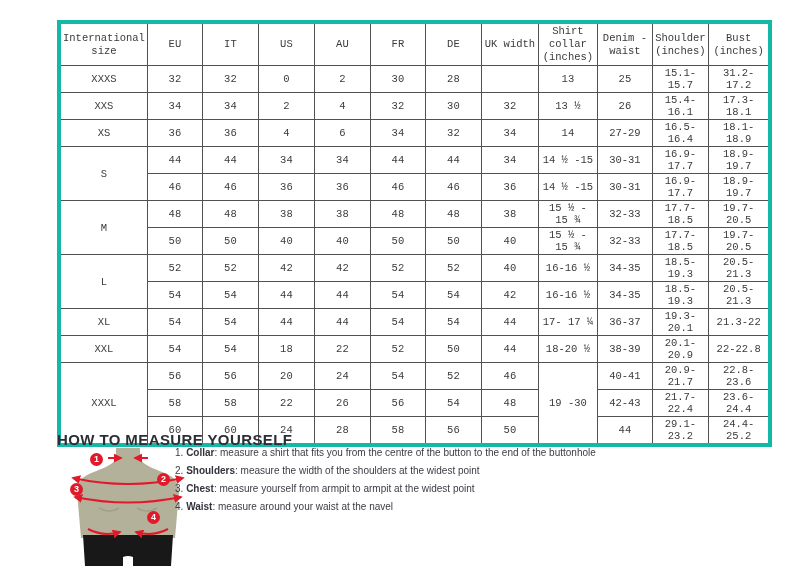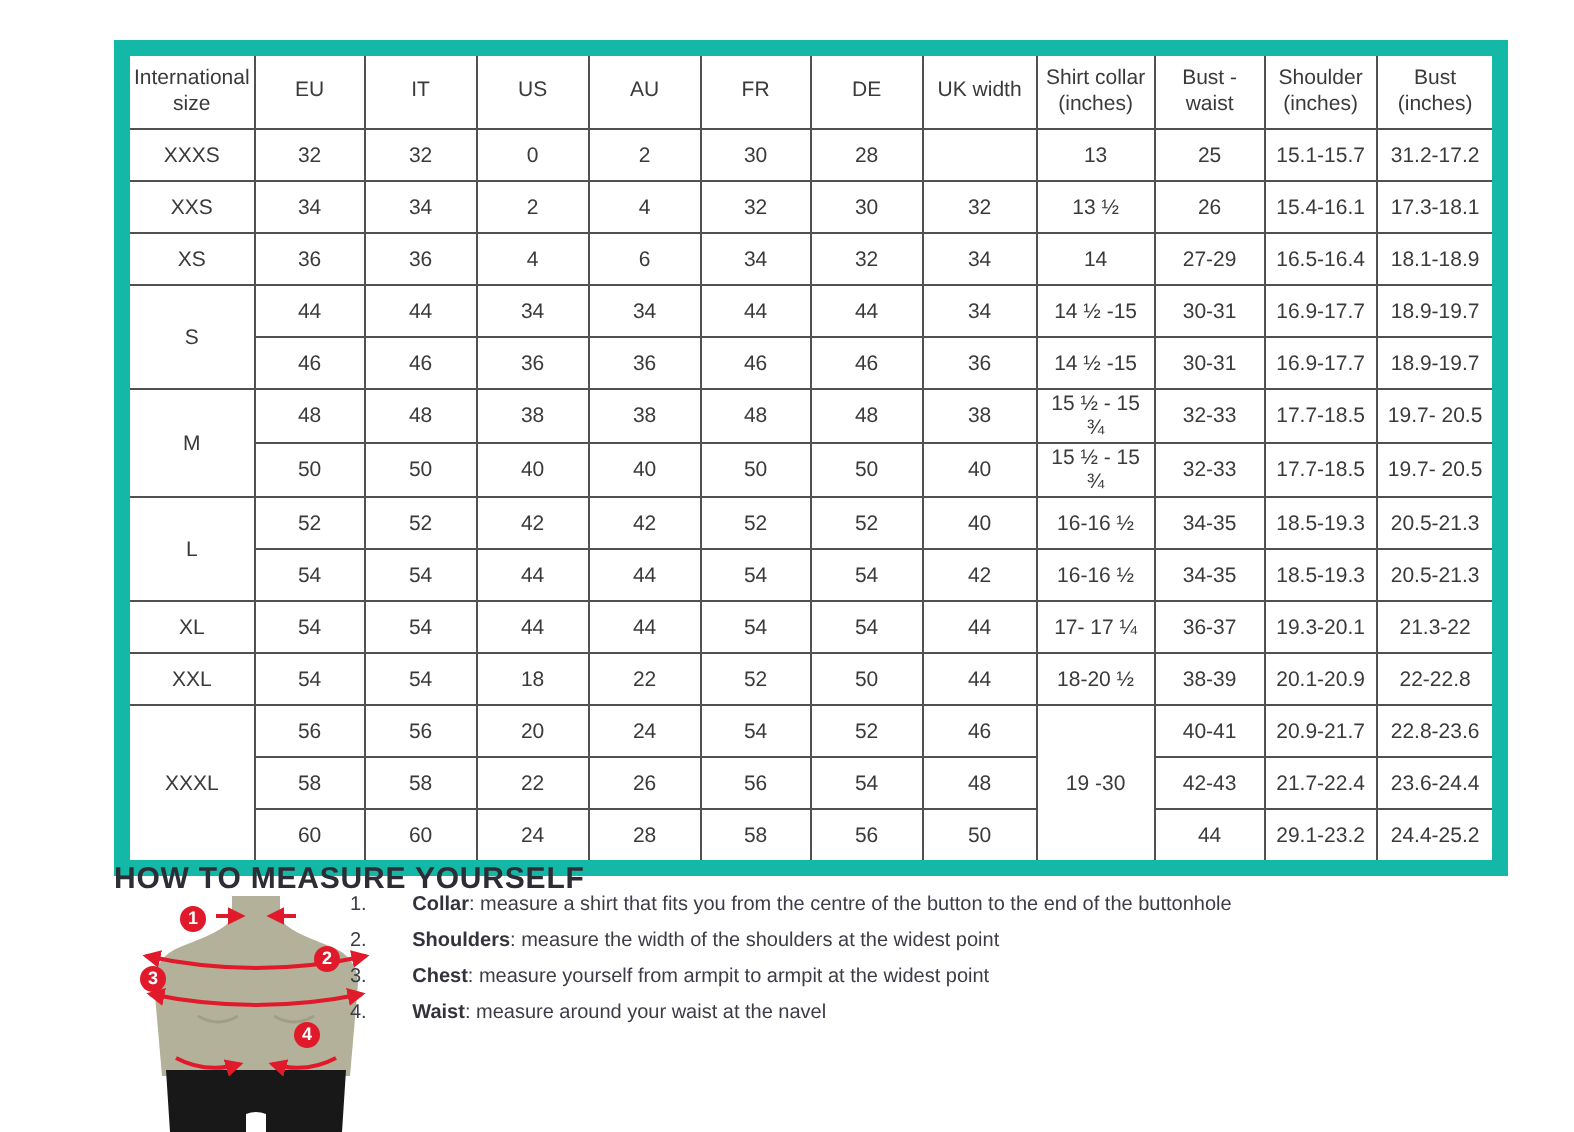--- a/index.html
+++ b/index.html
@@ -2,21 +2,21 @@
 <html><head>
 <meta charset="utf-8">
 <style>
   html,body{margin:0;padding:0;}
   body{
     width:787px;height:566px;background:#ffffff;position:relative;overflow:hidden;
     font-family:"Liberation Sans","DejaVu Sans",sans-serif;color:#3a3a3a;
   }
   
   .table-wrap{position:absolute;left:57px;top:20px;}
-  table.size-chart{border-collapse:collapse;border:8px solid #14b8a6;table-layout:fixed;}
+  table.size-chart{border-collapse:collapse;border:4px solid #14b8a6;table-layout:fixed;font-family:Liberation Mono, monospace;}
   table.size-chart th,table.size-chart td{
     border:1px solid #515151;text-align:center;vertical-align:middle;
     font-size:10.5px;font-weight:400;color:#3a3a3a;padding:1px 2px;
     overflow:hidden;
   }
   table.size-chart th{height:34px;line-height:1.25;}
   table.size-chart td{height:23px;}
   
   .measure-heading{
     position:absolute;left:57px;top:431px;font-size:15px;font-weight:700;
@@ -30,21 +30,21 @@
   }
   .badge-1{left:24px;top:7px;}
   .badge-2{left:91px;top:27px;}
   .badge-3{left:4px;top:37px;}
   .badge-4{left:81px;top:65px;}
   .instructions{
     position:absolute;left:175px;top:444px;font-size:10px;color:#3c3c46;
     line-height:18px;list-style:none;margin:0;padding:0;
   }
   .instructions li{white-space:nowrap;}
-  .instructions b{font-weight:700;color:#33333d;margin-left:20px;}
+  .instructions b{font-weight:700;color:#33333d;}
 </style>
 </head>
 <body>
 
 <div class="table-wrap">
   <table class="size-chart">
     <colgroup>
       <col style="width:60px">
         <col style="width:55px">
         <col style="width:56px">
@@ -62,21 +62,21 @@
       <tr>
           <th>International size</th>
           <th>EU</th>
           <th>IT</th>
           <th>US</th>
           <th>AU</th>
           <th>FR</th>
           <th>DE</th>
           <th>UK width</th>
           <th>Shirt collar (inches)</th>
-          <th>Bust - waist</th>
+          <th>Denim - waist</th>
           <th>Shoulder (inches)</th>
           <th>Bust (inches)</th>
         </tr>
     </thead>
     <tbody>
         <tr>
           <td>XXXS</td>
           <td>32</td>
           <td>32</td>
           <td>0</td>

